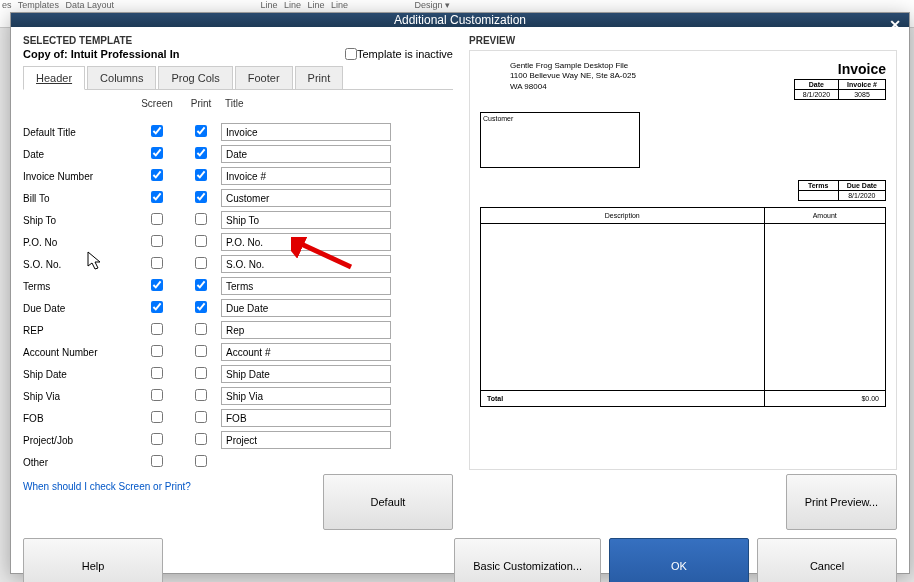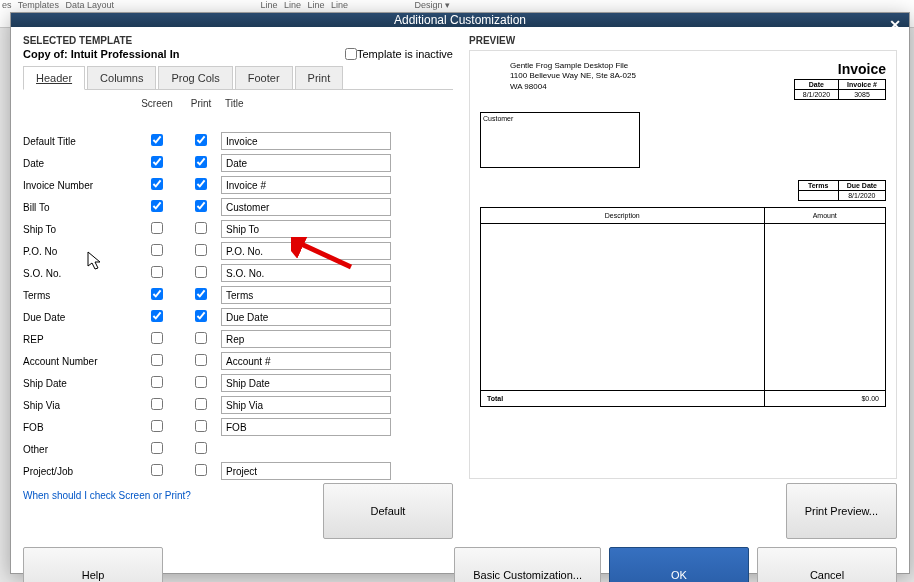--- a/index.html
+++ b/index.html
@@ -13,21 +13,21 @@
 .left-pane { width: 430px; display: flex; flex-direction: column; }
 .right-pane { flex: 1; display: flex; flex-direction: column; }
 .sel-tmpl-hdr { font-size: 10px; font-weight: bold; color: #333; }
 .tmpl-row { display: flex; align-items: center; justify-content: space-between; margin-top: 2px; margin-bottom: 6px; }
 .tmpl-name { font-size: 11px; font-weight: bold; }
 .inactive-box { display: flex; align-items: center; font-size: 11px; }
 .tabs { display: flex; border-bottom: 1px solid #ccc; }
 .tab { padding: 5px 12px; font-size: 11px; background: #eee; border: 1px solid #ccc; border-bottom: none; margin-right: 2px; cursor: pointer; color: #333; }
 .tab.active { background: #fff; text-decoration: underline; border-bottom: 1px solid #fff; margin-bottom: -1px; }
 .field-grid { margin-top: 8px; }
-.col-hdrs { display: flex; font-size: 10px; color: #333; margin-bottom: 21px; }
+.col-hdrs { display: flex; font-size: 10px; color: #333; margin-bottom: 12px; }
 .col-label { width: 110px; }
 .col-screen { width: 48px; text-align: center; }
 .col-print { width: 40px; text-align: center; }
 .col-title { flex: 1; padding-left: 4px; }
 .field-row { display: flex; align-items: center; height: 22px; font-size: 10px; }
 .field-row .lbl { width: 110px; }
 .field-row .chk { width: 48px; text-align: center; }
 .field-row .chk2 { width: 40px; text-align: center; }
 .field-row input.title-in { flex: 1; height: 18px; font-size: 10px; padding: 1px 4px; border: 1px solid #aaa; background: #fff; max-width: 170px; }
 input[type="checkbox"] { width: 12px; height: 12px; }
@@ -181,29 +181,29 @@
               <div class="chk2"><input type="checkbox" style=""></div>
               <input class="title-in" value="Ship Via" style="">
             </div>
             <div class="field-row">
               <div class="lbl">FOB</div>
               <div class="chk"><input type="checkbox" style=""></div>
               <div class="chk2"><input type="checkbox" style=""></div>
               <input class="title-in" value="FOB" style="">
             </div>
             <div class="field-row">
+              <div class="lbl">Project/Job</div>
+              <div class="chk"><input type="checkbox" style=""></div>
+              <div class="chk2"><input type="checkbox" style=""></div>
+              <input class="title-in" value="Project" style="">
+            </div>
+            <div class="field-row">
               <div class="lbl">Other</div>
               <div class="chk"><input type="checkbox" style=""></div>
               <div class="chk2"><input type="checkbox" style=""></div>
-            </div>
-            <div class="field-row">
-              <div class="lbl">Project/Job</div>
-              <div class="chk"><input type="checkbox" style=""></div>
-              <div class="chk2"><input type="checkbox" style=""></div>
-              <input class="title-in" value="Project" style="">
             </div>
           </div>
       </div>
 
       <div class="link-row">When should I check Screen or Print?</div>
       <div class="default-btn-row">
         <button class="btn" style="min-width:130px">Default</button>
       </div>
     </div>
 

